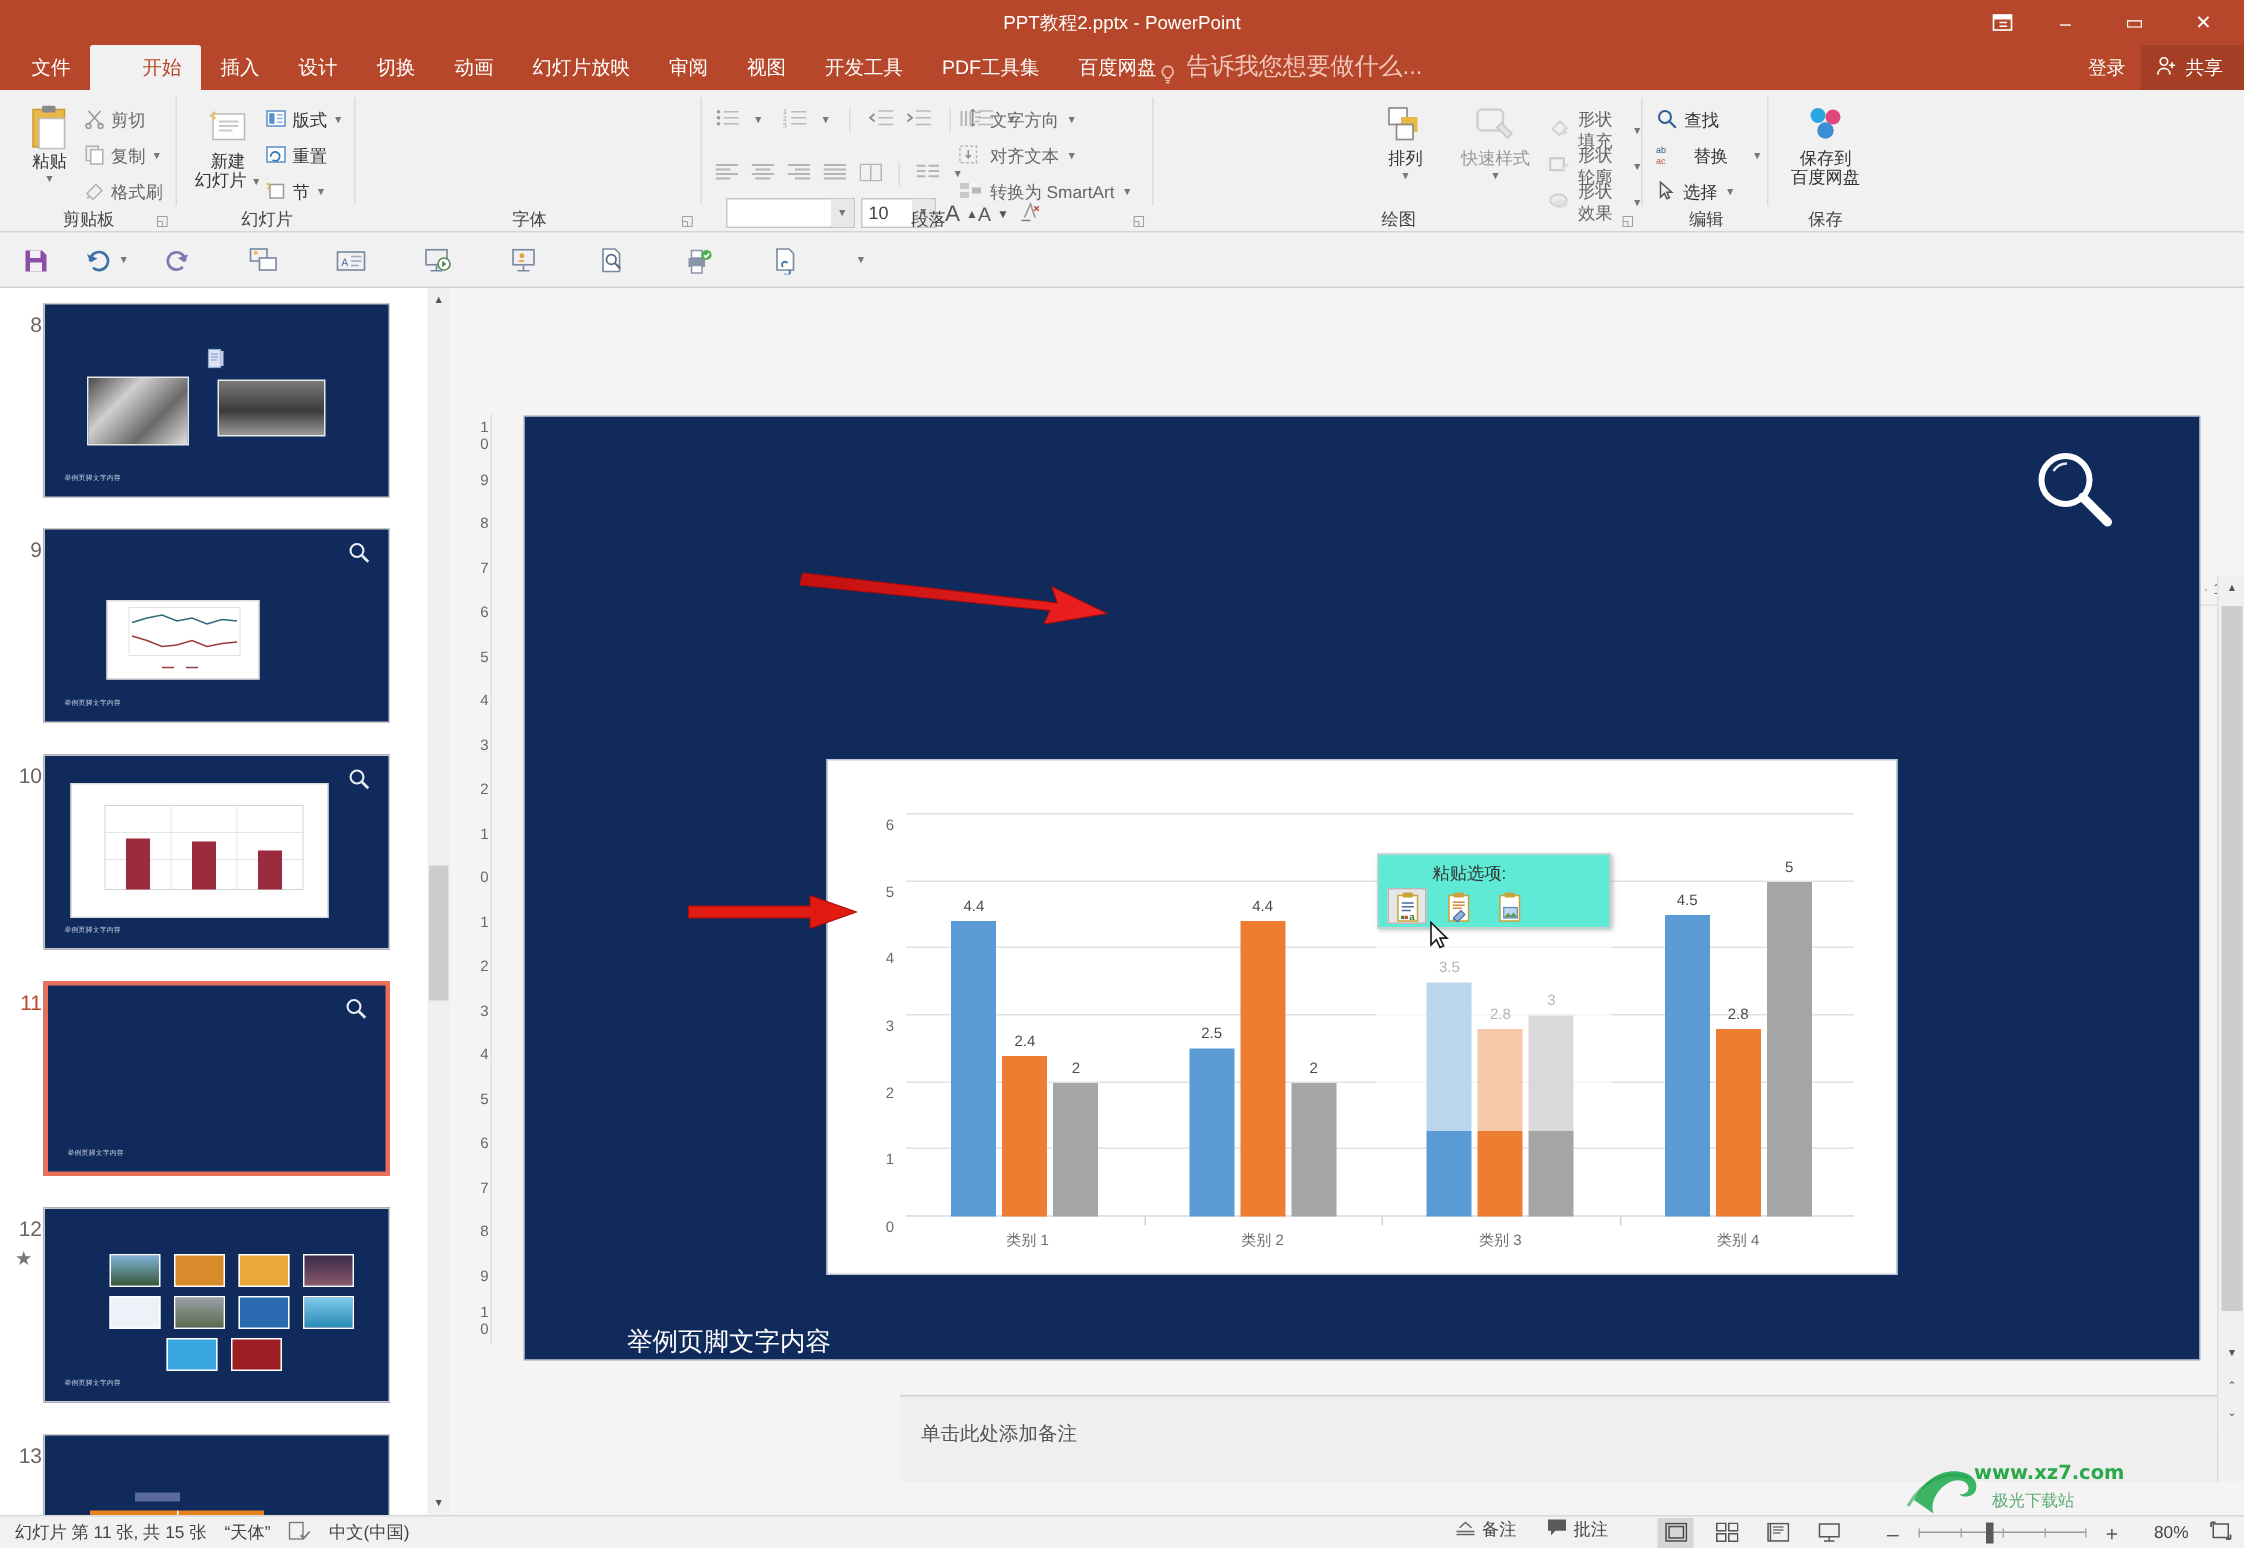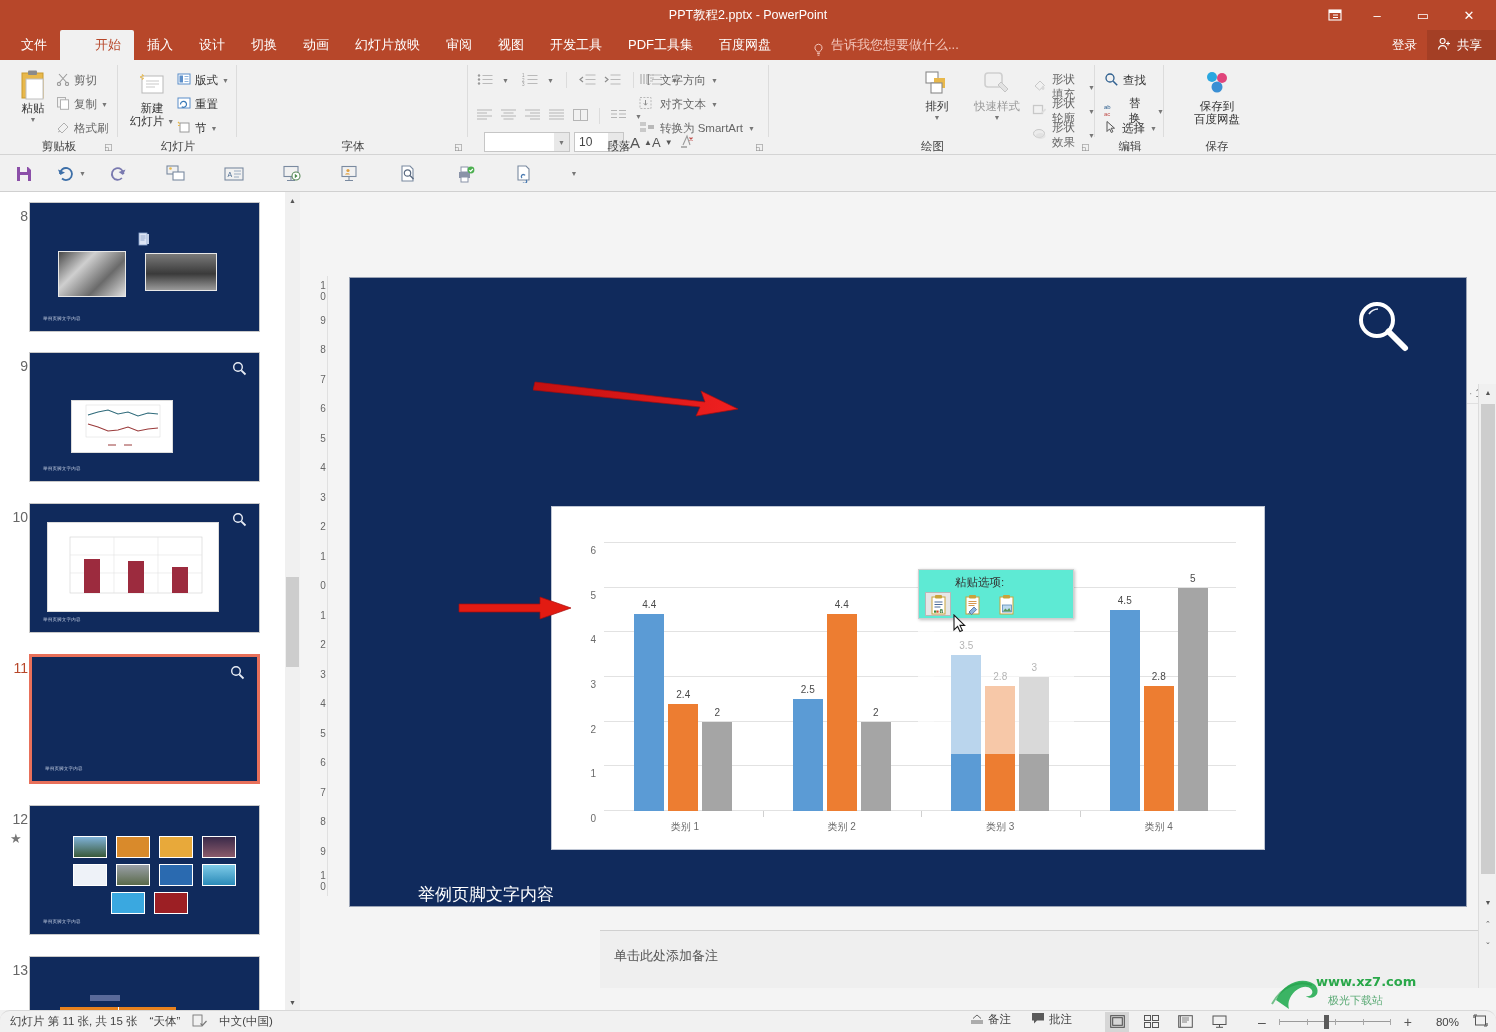--- a/index.html
+++ b/index.html
@@ -28,22 +28,22 @@
   .ribbondisp { width:38px; height:30px; display:flex; align-items:center; justify-content:center; color:#fff; }
 
   
   .tabstrip {
     position:absolute; left:0; top:30px; width:1496px; height:30px;
     background:#b7472a;
   }
   .tabs { position:absolute; left:8px; top:0; height:30px; display:flex; align-items:flex-end; }
   .tab { height:30px; line-height:30px; padding:0 13px; color:#fff; font-size:13px; white-space:nowrap; }
   .tab.active { background:#f1f1f1; color:#b7472a; border-radius:2px 2px 0 0;padding-left:35px; }
-  .tellme { position:absolute; left:812px; top:0; height:30px; line-height:30px;
-            color:#f3c6bb; font-size:13px; display:flex; align-items:center; gap:5px; }
+  .tellme { position:absolute; left:772px; top:0; height:30px; line-height:30px;
+            color:#f3c6bb; font-size:16px; display:flex; align-items:center; gap:5px; }
   .tellme .bulb { width:14px; height:14px; display:inline-block; }
   .rightlinks { position:absolute; right:0; top:0; height:30px; display:flex; align-items:center; }
   .signin { color:#fff; font-size:12.5px; padding:0 10px; height:30px; line-height:30px; }
   .sharebtn { color:#fff; font-size:12.5px; padding:0 14px 0 10px; height:30px;
               display:flex; align-items:center; gap:5px; background:rgba(0,0,0,.10); }
 
   
   .ribbon {
     position:absolute; left:0; top:60px; width:1496px; height:95px;
     background:#f1f1f1; border-bottom:1px solid #d4d4d4;
@@ -150,21 +150,21 @@
   .notesbar { position:absolute; left:300px; right:18px; bottom:22px; height:58px;
               background:#efefef; border-top:1px solid #d0d0d0; }
   .notestext { position:absolute; left:14px; top:16px; font-size:13px; color:#555; }
 
   .rightscroll { position:absolute; right:0; top:192px; width:18px; bottom:22px;
                  background:#f0f0f0; border-left:1px solid #dcdcdc; }
 
   
   .statusbar { position:absolute; left:0; bottom:0; width:1496px; height:22px;
                background:#f1f1f1; border-top:1px solid #d8d8d8;
-               display:flex; align-items:center; font-size:11.5px; color:#444;border-radius:10px; }
+               display:flex; align-items:center; font-size:11.5px; color:#444; }
   .sleft { display:flex; align-items:center; gap:12px; padding-left:10px; }
   .sright { position:absolute; right:8px; display:flex; align-items:center; gap:10px; }
   .sbtn { display:flex; gap:4px; padding:0 5px; height:20px; }
   .viewbtn { width:24px; height:20px; display:flex; align-items:center; justify-content:center; color:#555; }
   .viewbtn.active { background:#d6d6d6; }
   .zoomslider { position:relative; width:112px; height:14px; display:flex; align-items:center; }
   .zoomtrack { position:absolute; left:0; right:0; height:1px; background:#9a9a9a; }
   .zoomtick { position:absolute; width:1px; height:6px; background:#a8a8a8; top:4px; }
   .zoomhandle { position:absolute; left:45px; width:5px; height:14px; background:#5a5a5a; }
   .zoomval { width:34px; text-align:right; }
@@ -541,21 +541,21 @@
             </svg>
         </span>
         <span>形状效果</span>
         <span class="caret">▼</span>
       </div>
       <div class="glabel">绘图</div>
       <div class="dlg">◱</div>
       <div class="divider"></div>
     </div>
 
-    <div class="group" style="left:1096px; width:68px;">
+    <div class="group" style="left:1096px; width:83px;">
       <div class="smallrow enabled" style="left:8px; top:12px; gap:5px;">
         <span>
           <svg width="14" height="14" viewBox="0 0 14 14">
               <circle cx="6" cy="6" r="4" fill="none" stroke="#2e5f8f" stroke-width="1.3"></circle>
               <path d="M9.2 9.2l4 4" stroke="#2e5f8f" stroke-width="1.5"></path>
             </svg>
         </span>
         <span>查找</span>
       </div>
       <div class="smallrow enabled" style="left:8px; top:36px; gap:10px;">

